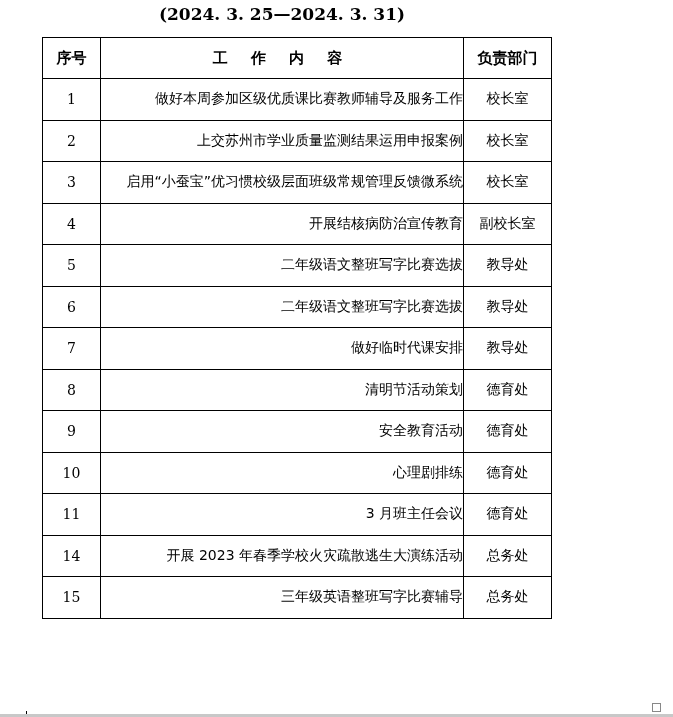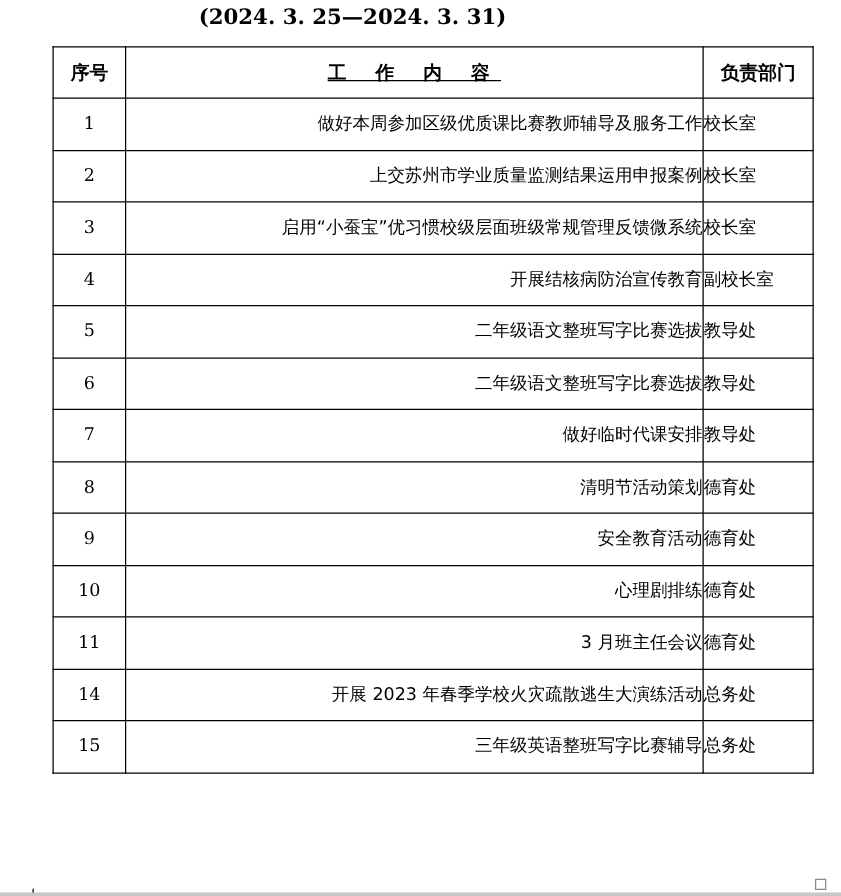--- a/index.html
+++ b/index.html
@@ -1,25 +1,25 @@
 <!DOCTYPE html>
 <html><head>
 <meta charset="utf-8">
 <style>
   html, body { margin:0; padding:0; background:#ffffff; }
   body { width:673px; height:717px; position:relative; overflow:hidden; font-family:"DejaVu Sans", sans-serif; color:#000; }
   .title { position:absolute; top:4px; left:0; width:564px; text-align:center; font-family:"DejaVu Serif", serif; font-weight:bold; font-size:17px; letter-spacing:0px; }
-  table.sched { position:absolute; left:42px; top:37px; width:609px; border-collapse:collapse; table-layout:fixed; }
+  table.sched { position:absolute; left:42px; top:37px; width:510px; border-collapse:collapse; table-layout:fixed; }
   table.sched td, table.sched th { border:1px solid #000; padding:0; height:40.5px; font-size:14px; font-weight:normal; }
   table.sched th { height:40px; font-weight:bold; font-size:15px; }
   col.c1 { width:58px; } col.c3 { width:88px; }
   .num { text-align:center; font-family:"DejaVu Serif", serif; font-size:14px; }
   .content { text-align:right; padding-left:7px !important; font-size:13.5px; }
-  .dept { text-align:left; font-size:15px; }
-  .hdr-content { letter-spacing:9px;text-decoration:underline; }
+  .dept { text-align:center; font-size:15px; }
+  .hdr-content { letter-spacing:9px; }
   .handle { position:absolute; left:652px; top:703px; width:7px; height:7px; border:1px solid #888; background:#fff; }
   .pagebar { position:absolute; left:0; top:714px; width:673px; height:3px; background:#c8c8c8; }
   .tick { position:absolute; left:26px; top:711px; width:1px; height:6px; background:#000; }
 </style>
 </head>
 <body>
 
 <div class="title">(2024. 3. 25—2024. 3. 31)</div>
 
 <table class="sched">

